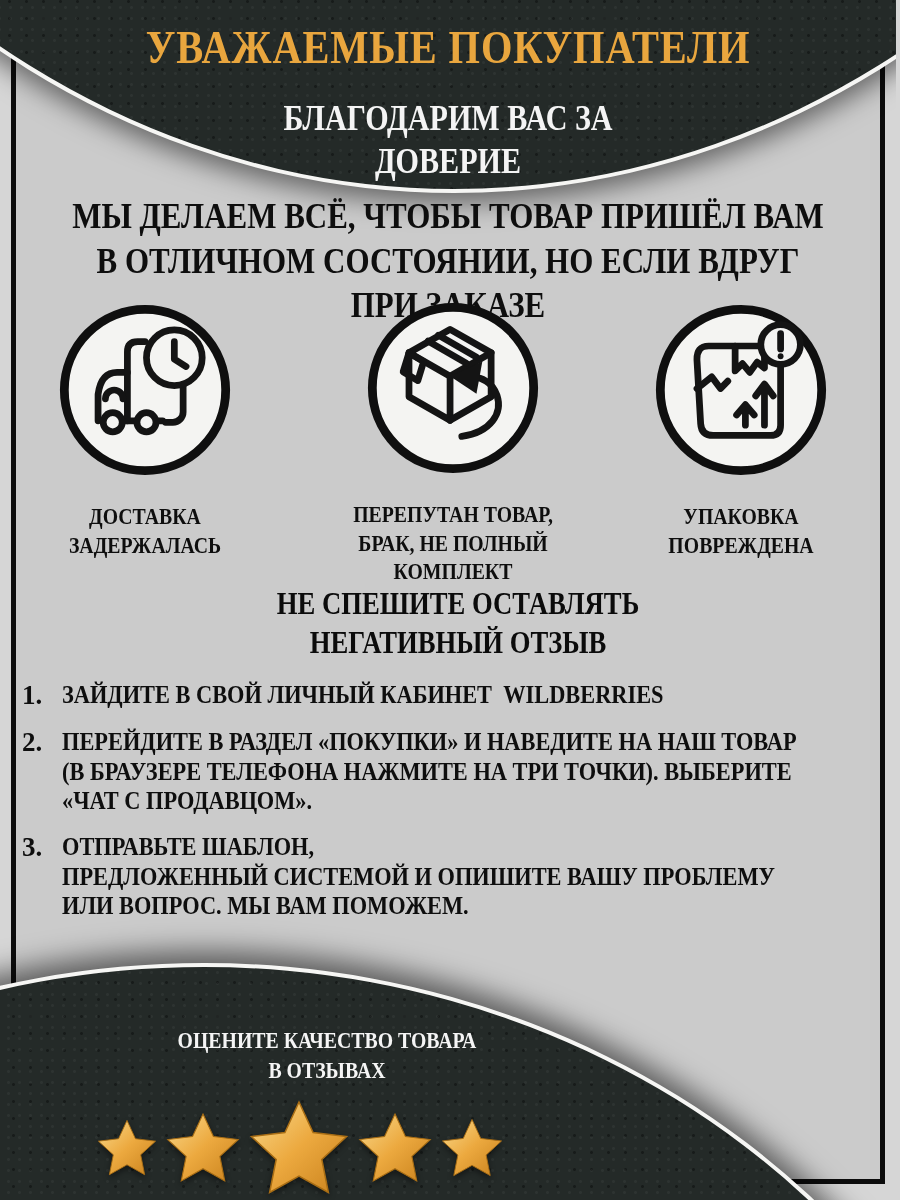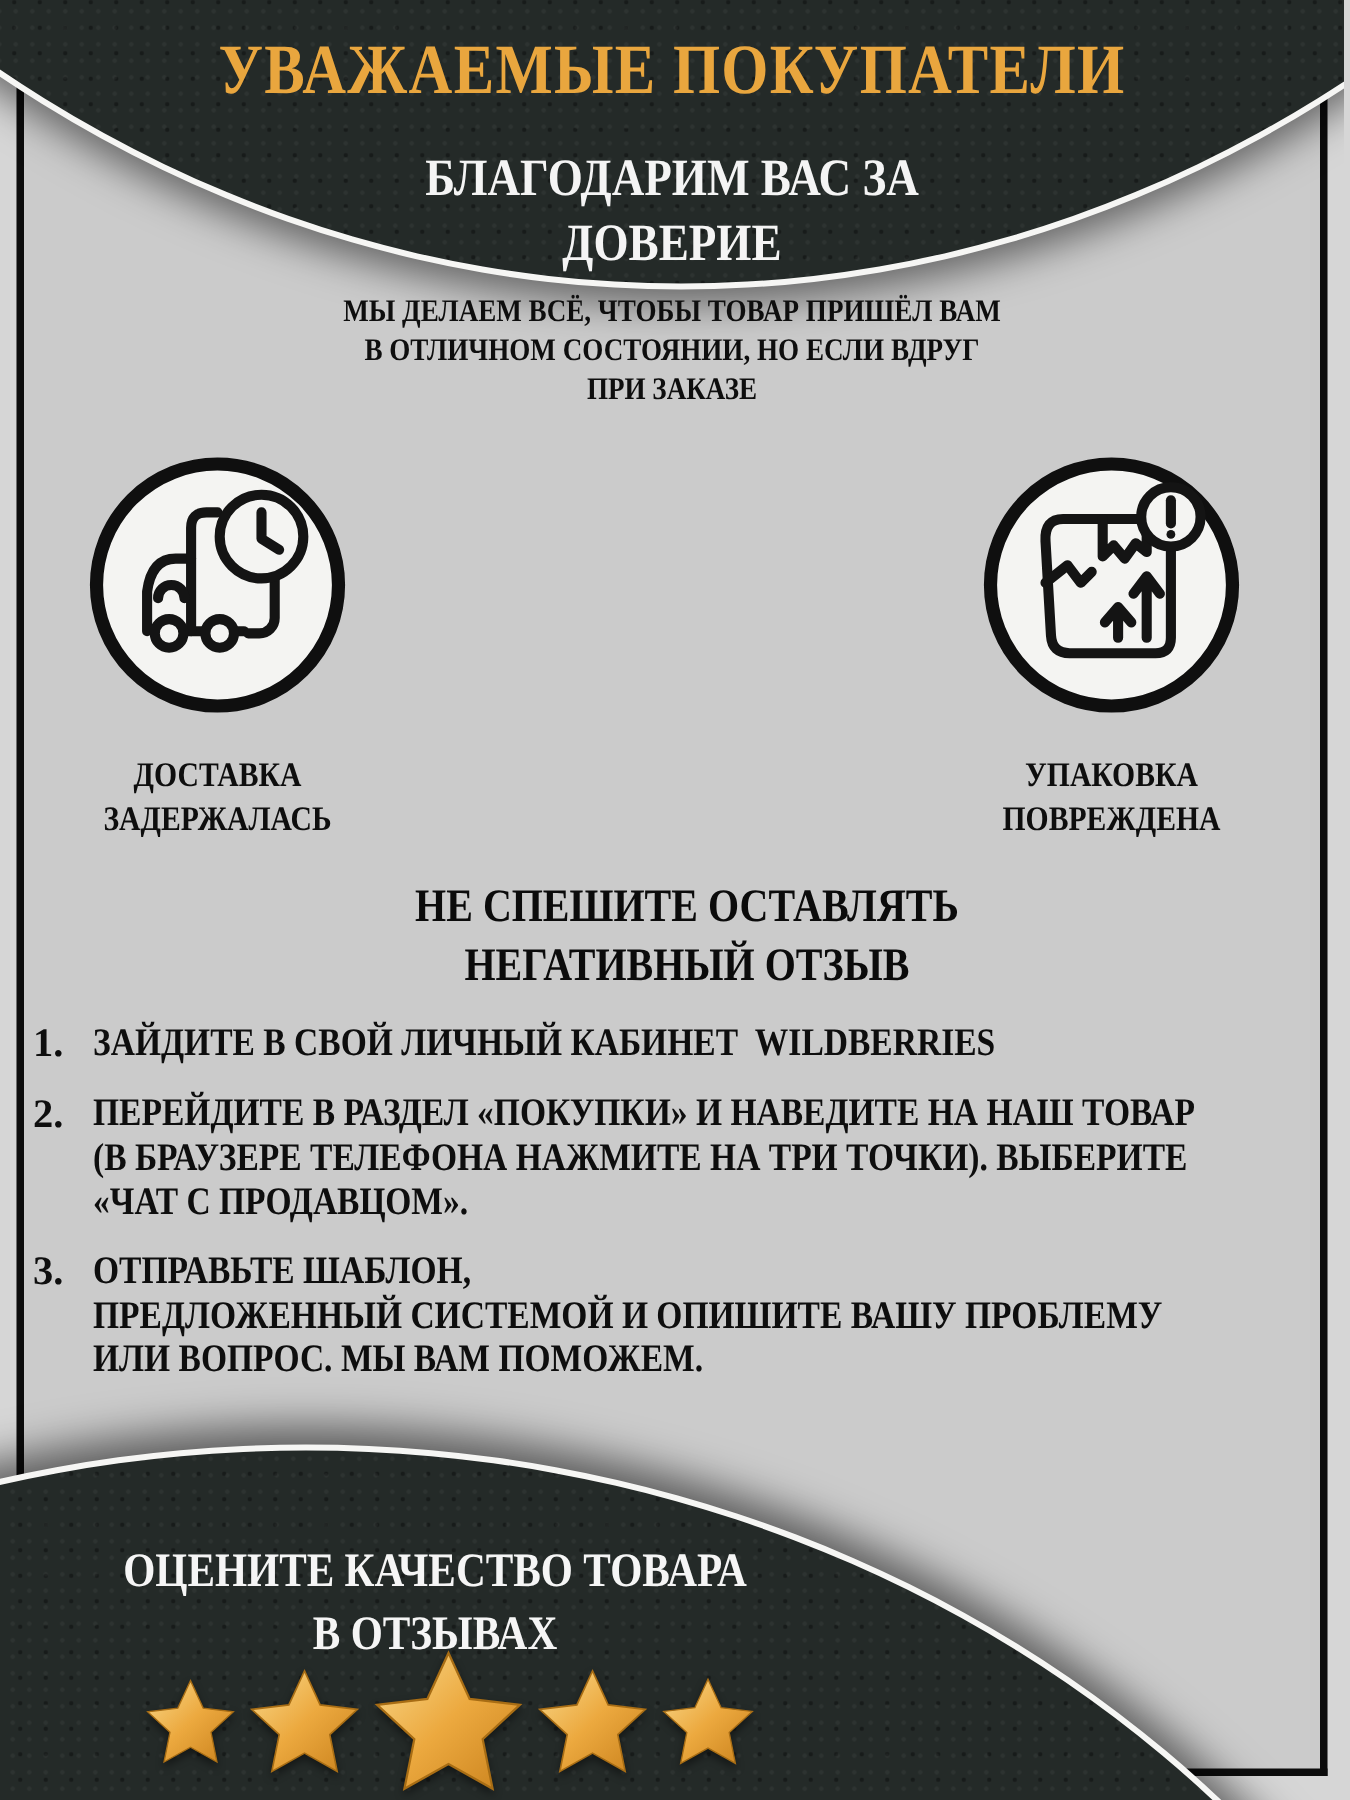--- a/index.html
+++ b/index.html
@@ -40,39 +40,39 @@
   }
   .layer{position:absolute;z-index:5;}
   .ln{white-space:pre;transform:scaleX(.86);transform-origin:center;}
   .ln-left{white-space:pre;transform:scaleX(.86);transform-origin:left center;}
 
   .header-text{top:22px;left:0;right:0;text-align:center;}
   .gold-title{font-size:47px;color:#e9a63e;letter-spacing:1px;line-height:1.1;}
   .subtitle{font-size:35px;color:#f4f4f4;line-height:1.24;margin-top:23px;}
 
   .intro{top:194px;left:0;right:0;text-align:center;color:#0e0e0e;
-         font-size:21px;line-height:1.24;}
+         font-size:36px;line-height:1.24;}
 
   .issue{position:absolute;text-align:center;color:#0e0e0e;z-index:5;}
   .issue .icon-wrap{width:176px;height:176px;margin:0 auto;}
   .issue .label{margin-top:25px;font-size:23px;line-height:1.24;}
   #issue-1{top:302px;left:28px;width:234px;}
   #issue-2{top:300px;left:316px;width:274px;}
   #issue-3{top:302px;left:616px;width:250px;}
 
   .warning{top:584px;left:0;right:0;text-align:center;color:#0b0b0b;
            font-size:31px;line-height:1.26;margin-left:20px;}
 
   .steps{top:680px;left:22px;right:18px;color:#0e0e0e;}
   .step{display:flex;margin-bottom:17px;}
   .step-num{flex:none;width:40px;font-size:27px;line-height:1.12;}
   .step-body{font-size:26px;line-height:1.13;}
 
   .footer-text{top:1026px;left:0;width:580px;text-align:center;color:#f5f5f5;
-               font-size:32px;line-height:1.3;}
+               font-size:23px;line-height:1.3;padding-left:37px;}
   .stars-row{top:1098px;left:0;width:600px;display:flex;justify-content:center;
              align-items:center;gap:9px;}
   .star{display:block;filter:drop-shadow(0 3px 3px rgba(0,0,0,.45));}
 
   svg .ring{fill:#f4f4f2;stroke:#0f0f0f;stroke-width:6;}
   svg .s{fill:none;stroke:#141414;stroke-width:4.6;stroke-linecap:round;stroke-linejoin:round;}
   svg .sf{fill:#f4f4f2;stroke:#141414;stroke-width:4.6;stroke-linejoin:round;}
   svg .solid{fill:#141414;stroke:none;}
 </style>
 </head>
@@ -113,20 +113,39 @@
         <circle class="sf" cx="80" cy="38" r="19"></circle>
         <path class="s" d="M80,27 V39 L88,44"></path>
       </svg>
     </div>
     <div class="label">
       <div class="ln">ДОСТАВКА</div>
       <div class="ln">ЗАДЕРЖАЛАСЬ</div>
     </div>
   </div>
 
+  <div class="issue" id="issue-2">
+    <div class="icon-wrap">
+      <svg width="176" height="176" viewBox="0 0 120 120">
+        <circle class="ring" cx="60" cy="60" r="55"></circle>
+        <path class="s" d="M58,20 L86,36 58,52 30,36 Z"></path>
+        <path class="s" d="M30,36 V66 L58,82 V52"></path>
+        <path class="s" d="M86,36 V66 L58,82"></path>
+        <path class="s" d="M50,24 L76,39 M43,28 L69,43"></path>
+        <path class="s" d="M30,36 l10,6 -4,13 -10,-6 z"></path>
+        <path class="s" d="M66,93 c20,-3 28,-16 24,-28 c-3,-9 -11,-13 -18,-12" stroke-width="5.4"></path>
+        <polygon class="solid" points="80,42 58,52 76,64"></polygon>
+      </svg>
+    </div>
+    <div class="label">
+      <div class="ln">ПЕРЕПУТАН ТОВАР,</div>
+      <div class="ln">БРАК, НЕ ПОЛНЫЙ</div>
+      <div class="ln">КОМПЛЕКТ</div>
+    </div>
+  </div>
 
   <div class="issue" id="issue-3">
     <div class="icon-wrap">
       <svg width="176" height="176" viewBox="0 0 120 120">
         <circle class="ring" cx="60" cy="60" r="55"></circle>
         <path class="s" d="M38,30 L80,30 Q87,30 87,37 L87,84 Q87,91 80,91 L41,91 Q33,91 32.5,83 L30,40 Q29.5,30 38,30 Z"></path>
         <path class="s" d="M56,30 V47 L61,42 L66,48 L71,41 L76,45 V30"></path>
         <path class="s" d="M30,59 L40,51 L46,59 L51,54"></path>
         <path class="s" d="M63,84 V71 M57,77 L63,70 L69,77"></path>
         <path class="s" d="M76,84 V57 M70,64 L76,56 L82,64"></path>

